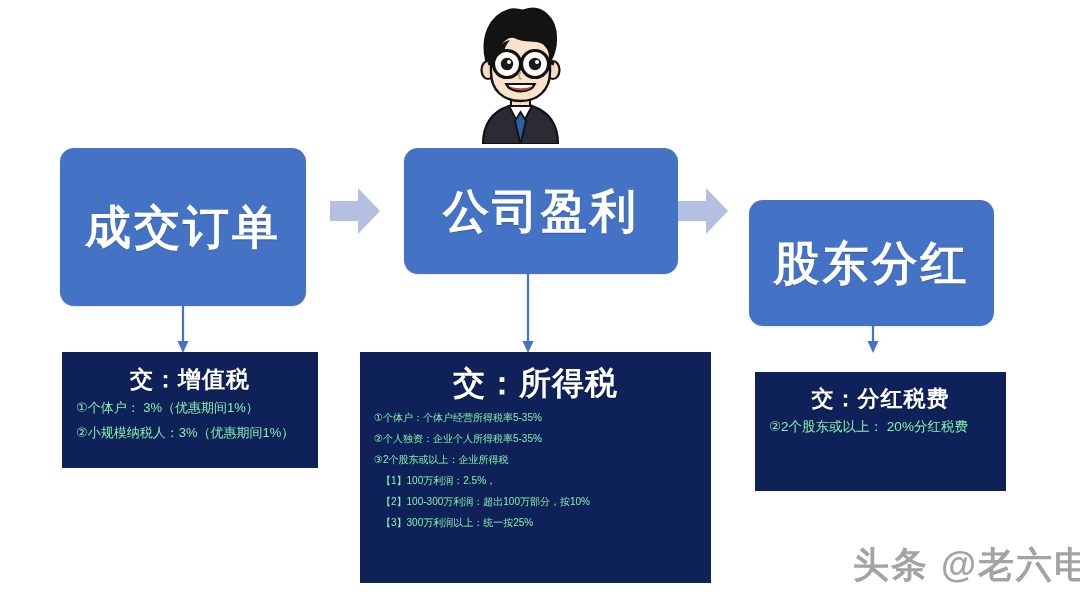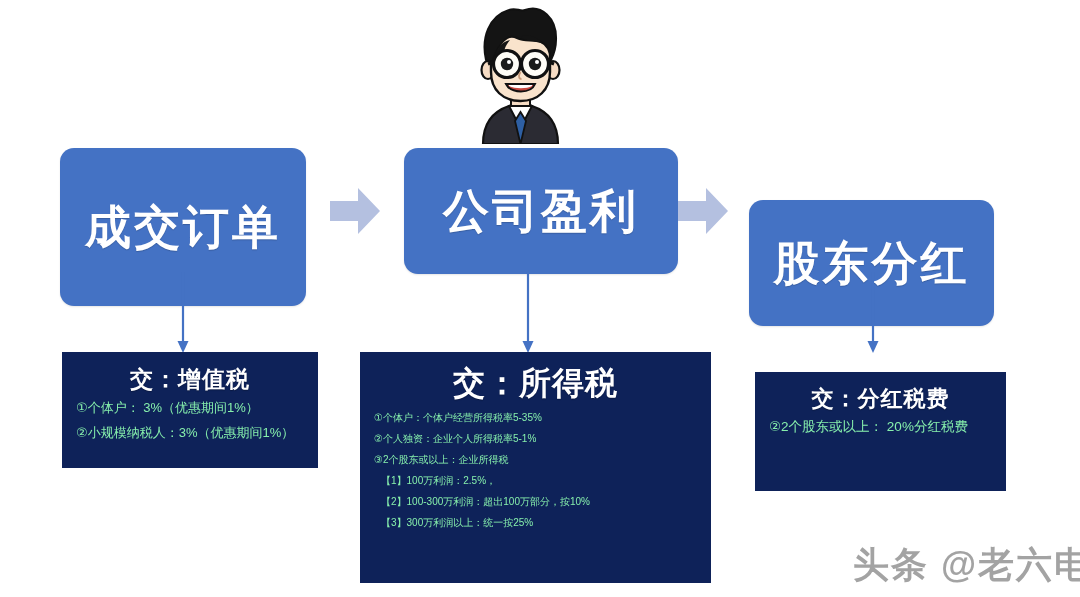--- a/index.html
+++ b/index.html
@@ -211,21 +211,21 @@
     <div class="detail-lines">
       <span class="detail-line">①个体户： 3%（优惠期间1%）</span>
       <span class="detail-line">②小规模纳税人：3%（优惠期间1%）</span>
     </div>
   </div>
 
   <div class="detail-panel" id="detail-1">
     <div class="detail-title">交：所得税</div>
     <div class="detail-lines">
       <span class="detail-line">①个体户：个体户经营所得税率5-35%</span>
-      <span class="detail-line">②个人独资：企业个人所得税率5-1%</span>
+      <span class="detail-line">②个人独资：企业个人所得税率5-35%</span>
       <span class="detail-line">③2个股东或以上：企业所得税</span>
       <span class="detail-line indented">【1】100万利润：2.5%，</span>
       <span class="detail-line indented">【2】100-300万利润：超出100万部分，按10%</span>
       <span class="detail-line indented">【3】300万利润以上：统一按25%</span>
     </div>
   </div>
 
   <div class="detail-panel" id="detail-2">
     <div class="detail-title">交：分红税费</div>
     <div class="detail-lines">

